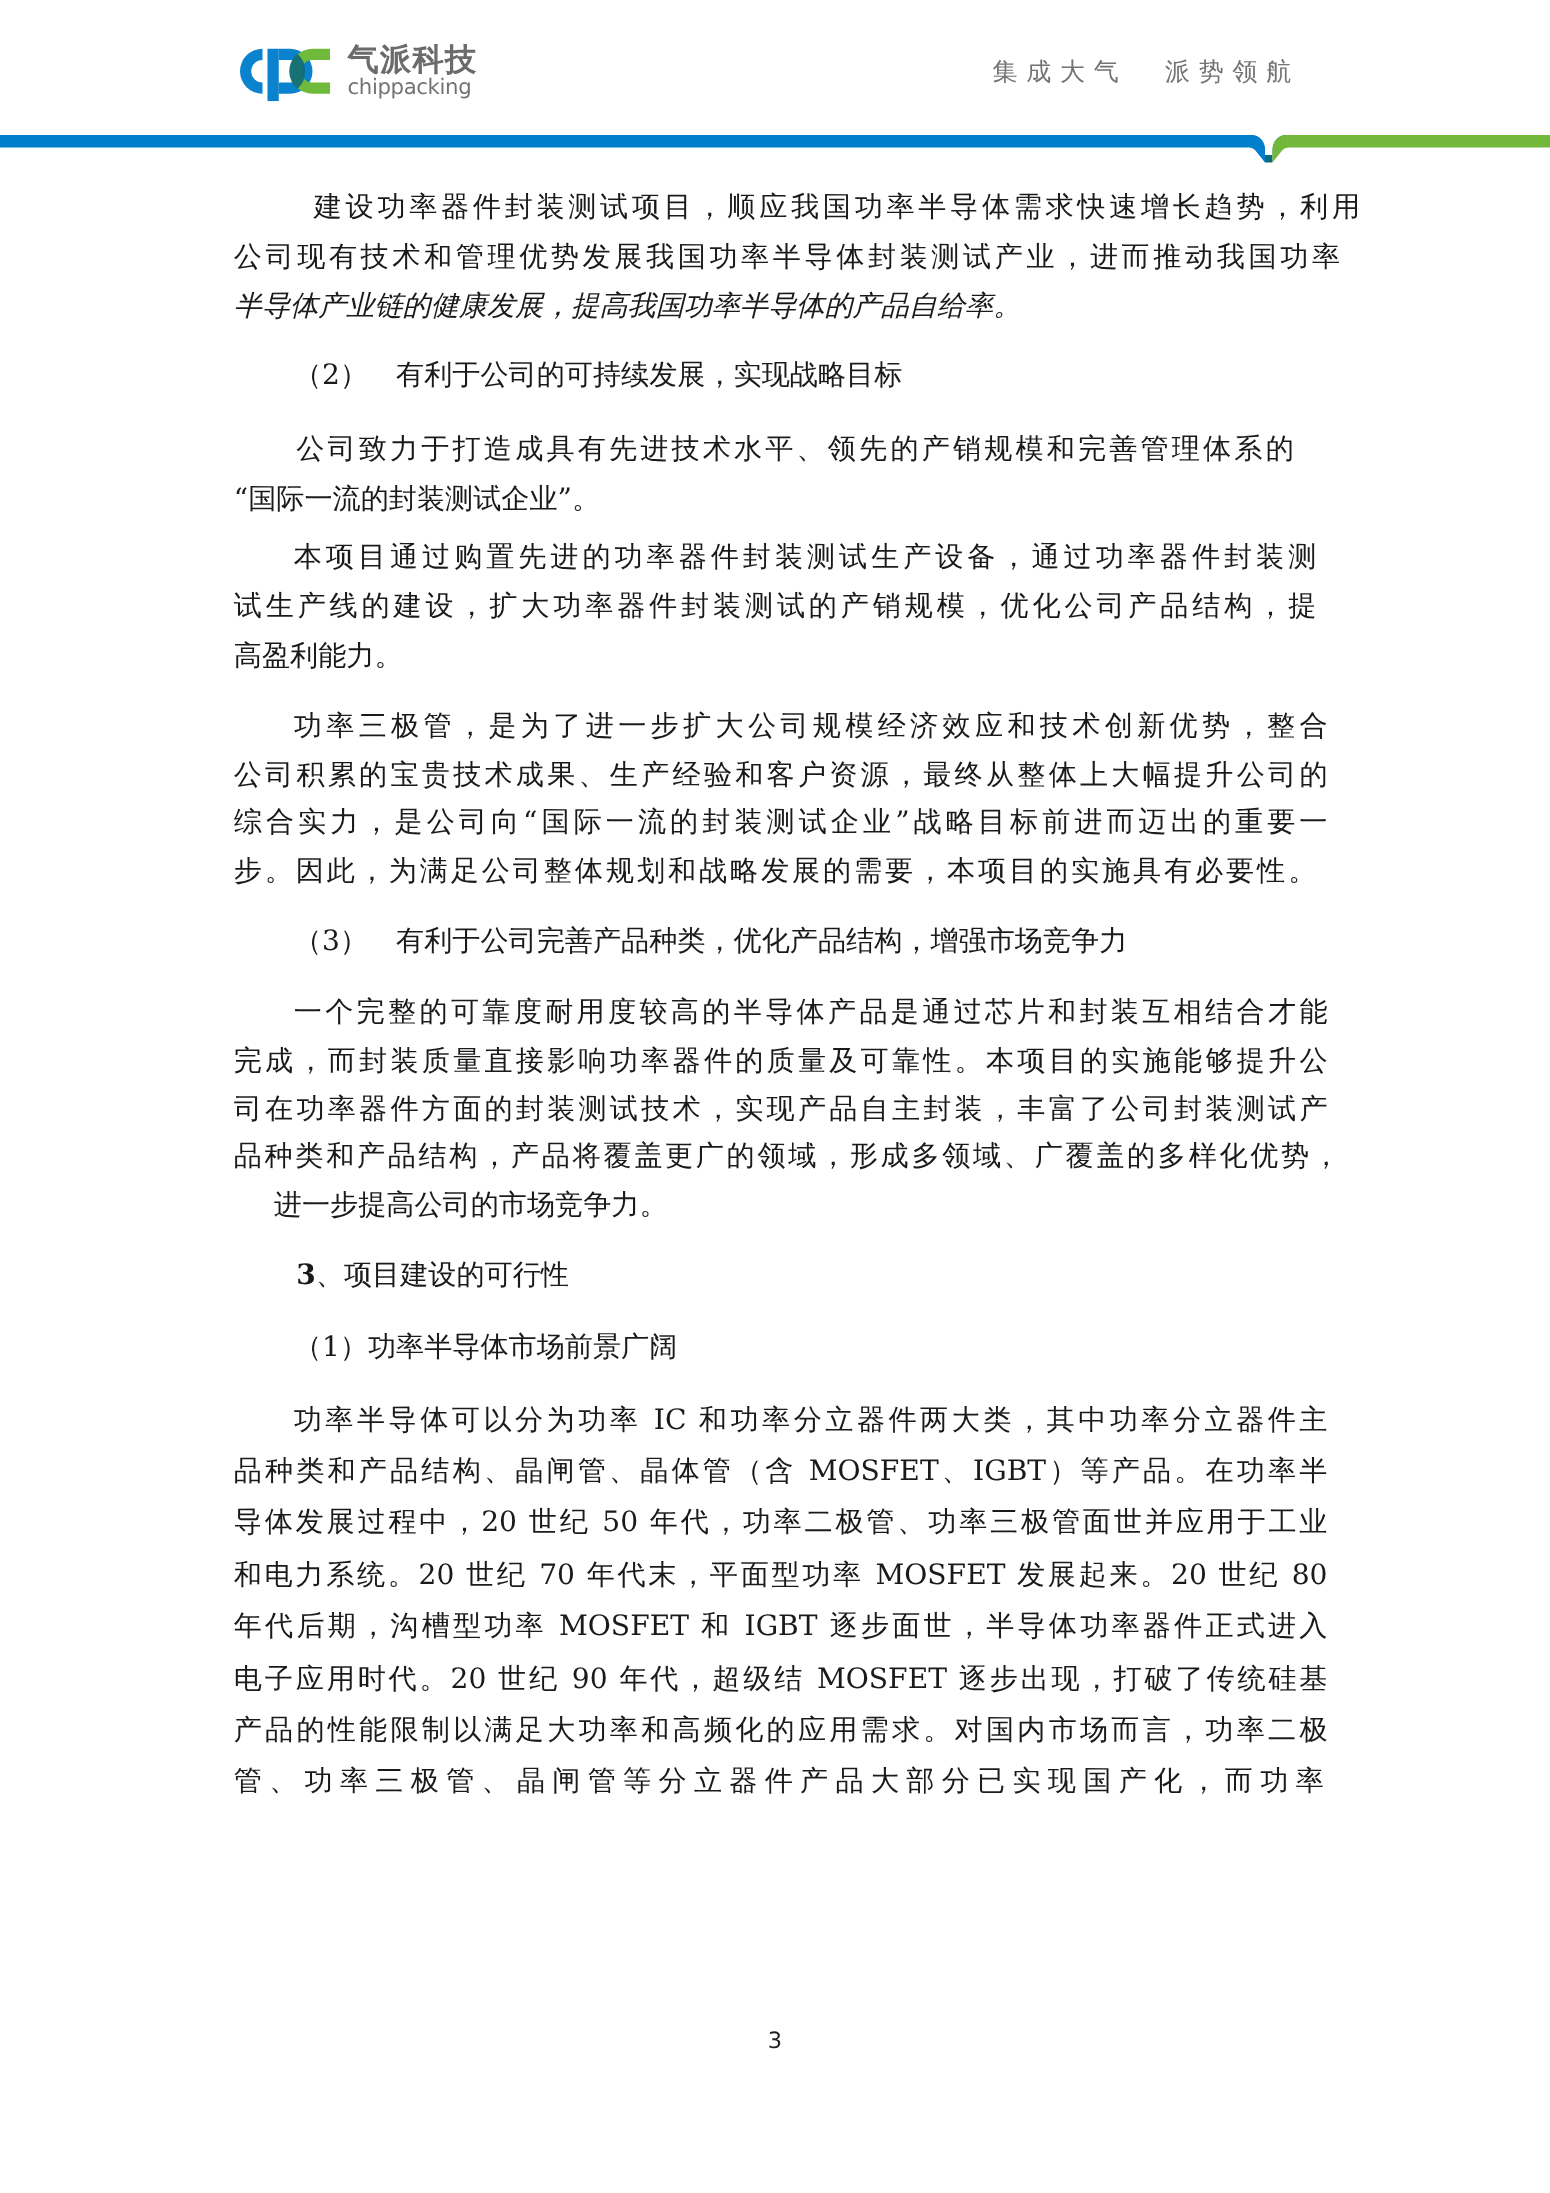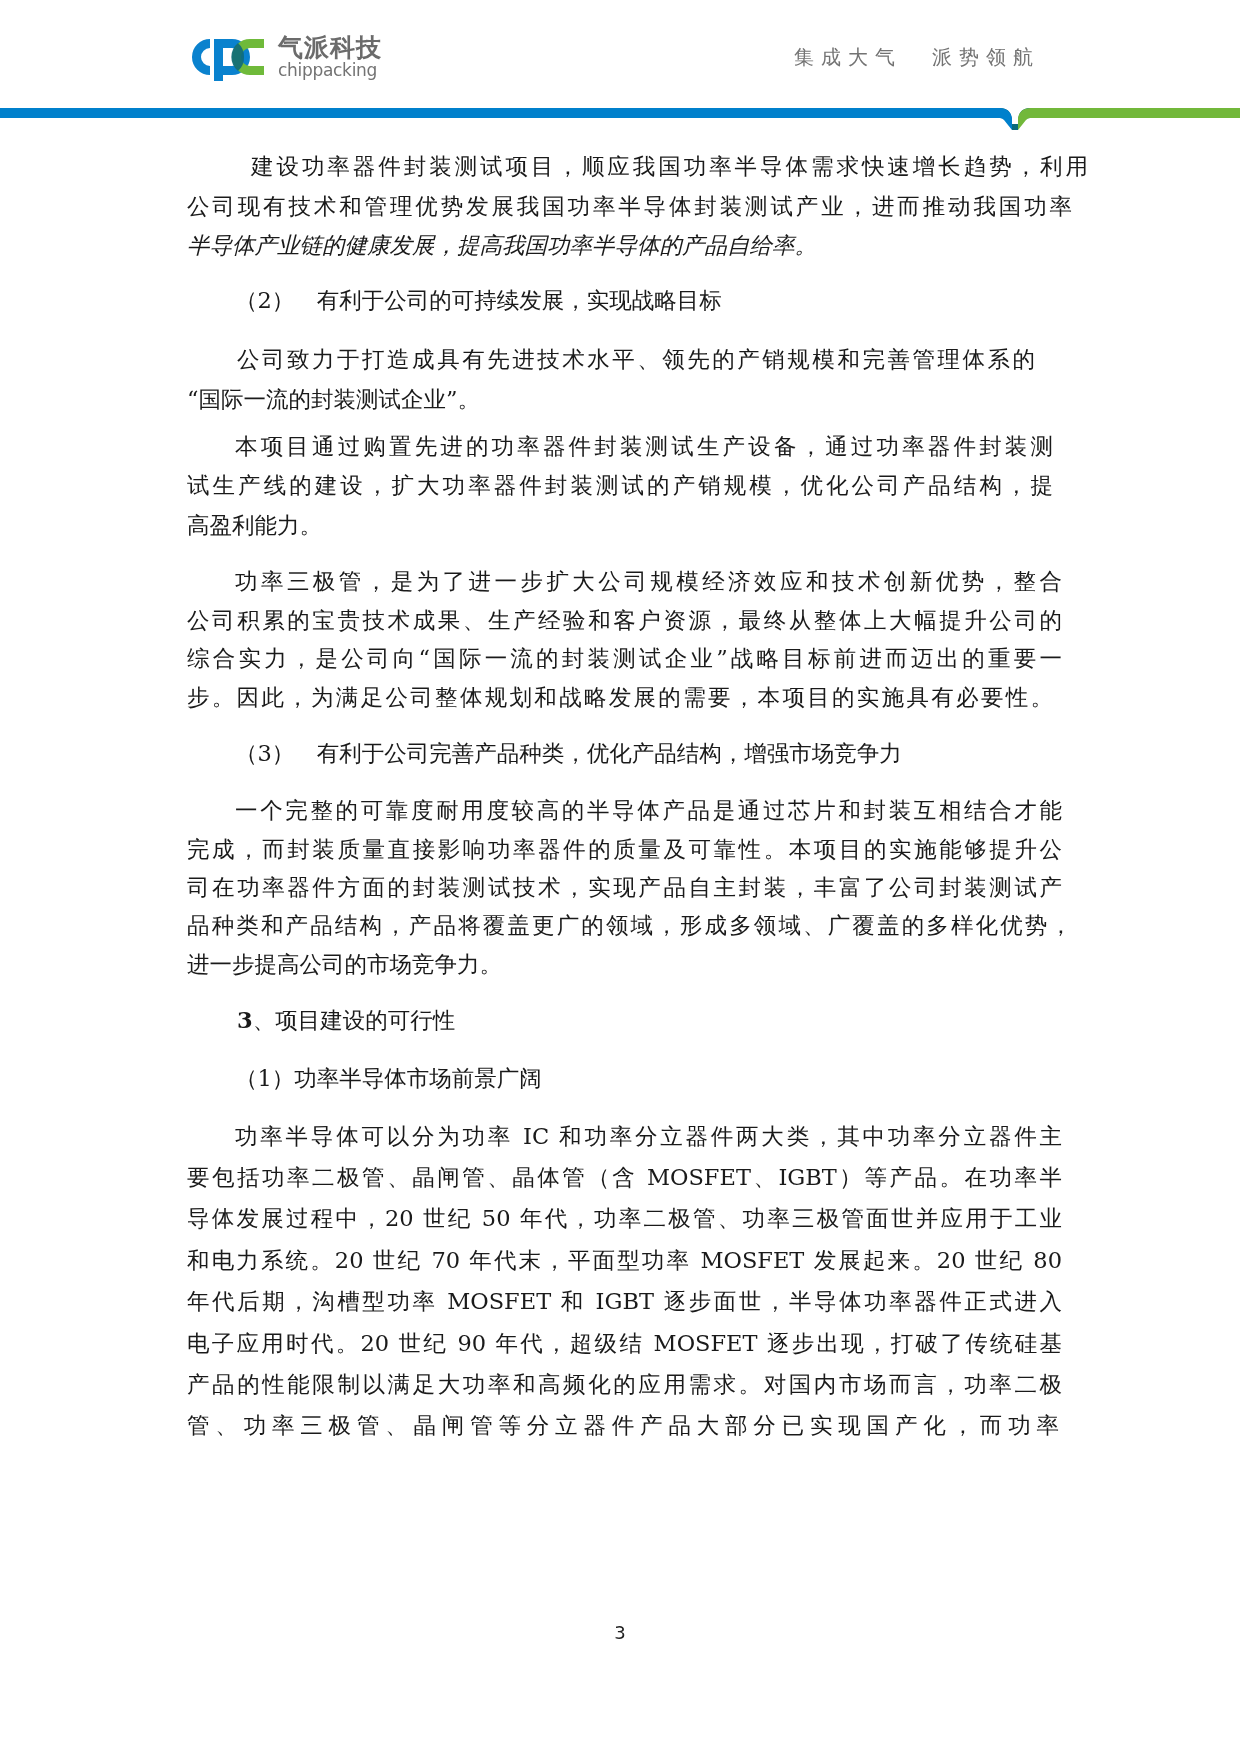--- a/index.html
+++ b/index.html
@@ -70,30 +70,30 @@
   <div class="line justify" style="top:605px; width:875px;">公司积累的宝贵技术成果、生产经验和客户资源，最终从整体上大幅提升公司的</div>
   <div class="line justify" style="top:643px; width:875px;">综合实力，是公司向“国际一流的封装测试企业”战略目标前进而迈出的重要一</div>
   <div class="line justify" style="top:682px; width:866px;">步。因此，为满足公司整体规划和战略发展的需要，本项目的实施具有必要性。</div>
 
   <div class="line" style="top:738px; left:235px;">（3）　有利于公司完善产品种类，优化产品结构，增强市场竞争力</div>
 
   <div class="line justify" style="top:795px; left:235px; width:827px;">一个完整的可靠度耐用度较高的半导体产品是通过芯片和封装互相结合才能</div>
   <div class="line justify" style="top:834px; width:875px;">完成，而封装质量直接影响功率器件的质量及可靠性。本项目的实施能够提升公</div>
   <div class="line justify" style="top:872px; width:875px;">司在功率器件方面的封装测试技术，实现产品自主封装，丰富了公司封装测试产</div>
   <div class="line justify" style="top:910px; width:885px;">品种类和产品结构，产品将覆盖更广的领域，形成多领域、广覆盖的多样化优势，</div>
-  <div class="line" style="top:949px;">进一步提高公司的市场竞争力。</div>
+  <div class="line" style="top:949px;margin-left:32px;">进一步提高公司的市场竞争力。</div>
 
   <div class="line" style="top:1005px; left:237px;">
     <span class="bold">3</span><span>、项目建设的可行性</span>
   </div>
 
   <div class="line" style="top:1063px; left:235px;">（1）功率半导体市场前景广阔</div>
 
   <div class="line justify" style="top:1121px; left:235px; width:827px;">功率半导体可以分为功率 IC 和功率分立器件两大类，其中功率分立器件主</div>
-  <div class="line justify" style="top:1162px; width:875px;">要包括功率二极管、晶闸管、晶体管（含 MOSFET、IGBT）等产品。在功率半</div>
+  <div class="line justify" style="top:1162px; width:875px;">品种类和产品结构、晶闸管、晶体管（含 MOSFET、IGBT）等产品。在功率半</div>
   <div class="line justify" style="top:1203px; width:875px;">导体发展过程中，20 世纪 50 年代，功率二极管、功率三极管面世并应用于工业</div>
   <div class="line justify" style="top:1245px; width:875px;">和电力系统。20 世纪 70 年代末，平面型功率 MOSFET 发展起来。20 世纪 80</div>
   <div class="line justify" style="top:1286px; width:875px;">年代后期，沟槽型功率 MOSFET 和 IGBT 逐步面世，半导体功率器件正式进入</div>
   <div class="line justify" style="top:1328px; width:875px;">电子应用时代。20 世纪 90 年代，超级结 MOSFET 逐步出现，打破了传统硅基</div>
   <div class="line justify" style="top:1369px; width:875px;">产品的性能限制以满足大功率和高频化的应用需求。对国内市场而言，功率二极</div>
   <div class="line justify" style="top:1410px; width:875px; letter-spacing:3px;">管、功率三极管、晶闸管等分立器件产品大部分已实现国产化，而功率</div>
 </div>
 
 <div class="page-num">3</div>
 

